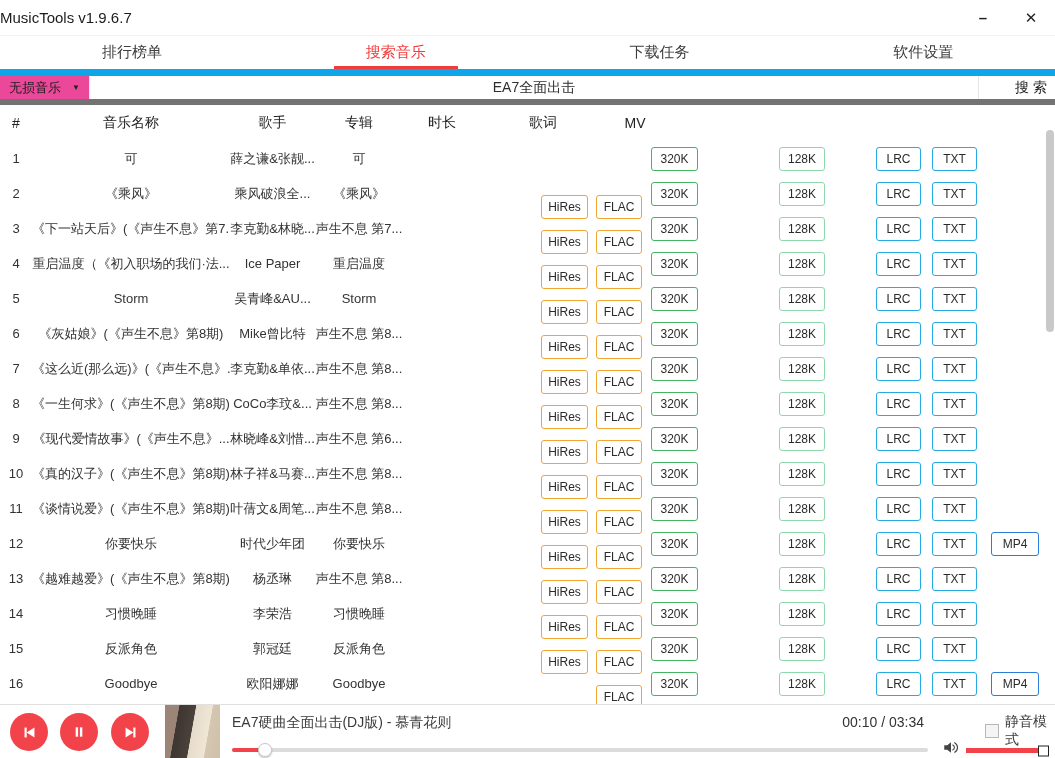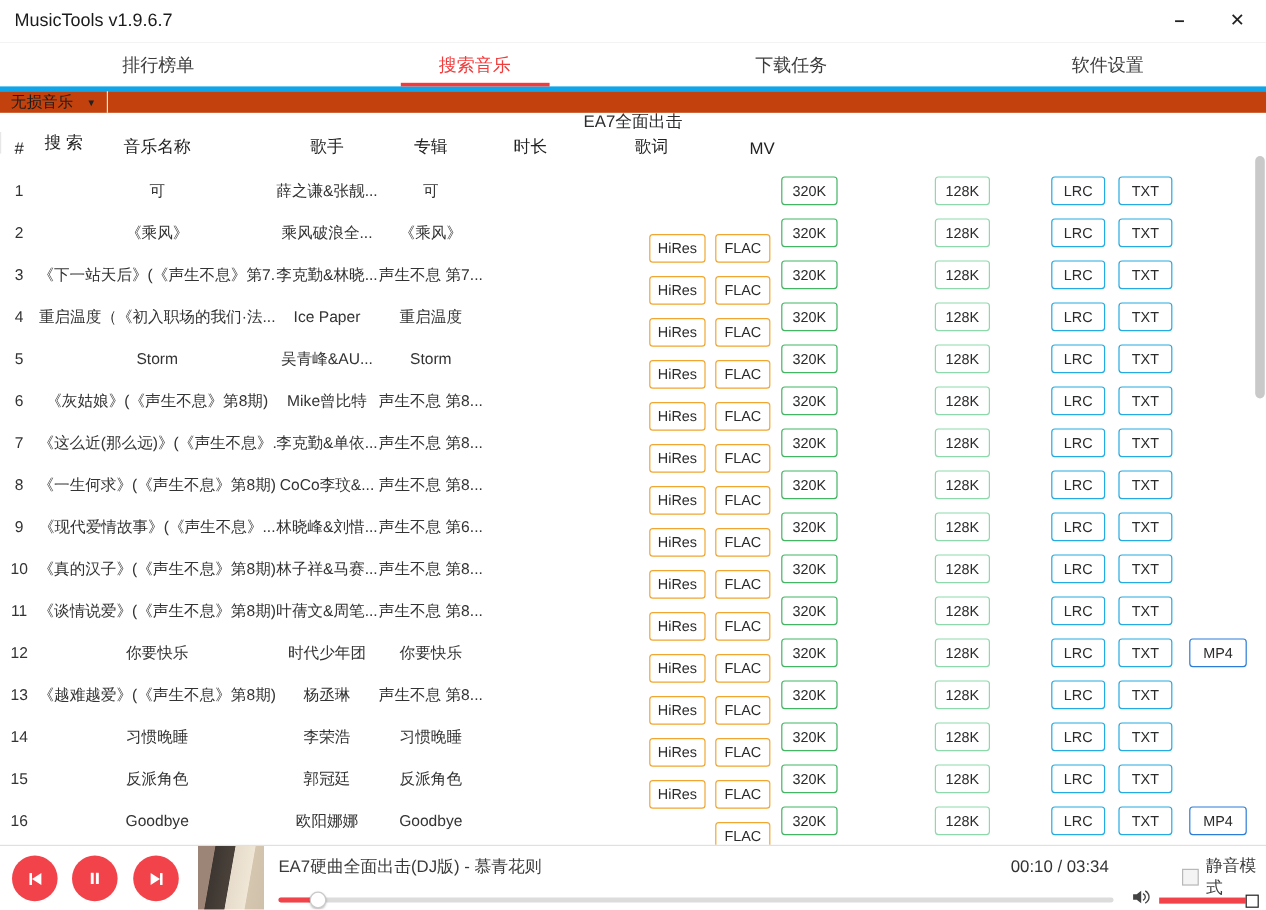--- a/index.html
+++ b/index.html
@@ -3,38 +3,38 @@
 <meta charset="utf-8">
 <style>
   * { margin:0; padding:0; box-sizing:border-box; }
   html,body { width:1055px; height:758px; }
   body {
     font-family:"Liberation Sans", sans-serif;
     background:#fff; color:#333; overflow:hidden; position:relative;
   }
 
   
-  .titlebar { height:36px; display:flex; align-items:center; padding-left:12px;
+  .titlebar { height:36px; display:flex; align-items:center; 
     border-bottom:1px solid #f3f3f3; background:#fff; }
   .titlebar .title { font-size:15px; color:#1b1b1b; }
   .win-controls { margin-left:auto; display:flex; }
   .win-btn { width:48px; height:36px; border:none; background:none; font-size:15px;
     color:#222; cursor:pointer; line-height:36px; }
   .win-btn.min { font-weight:bold; }
 
   
-  .tabbar { height:40px; display:flex; border-bottom:4px solid #0ea5e9; background:#fff; }
+  .tabbar { height:40px; display:flex; border-bottom:7px solid #0ea5e9; background:#fff; }
   .tab { flex:1; display:flex; align-items:center; justify-content:center;
     font-size:15px; color:#3d3d3d; position:relative; cursor:pointer; }
   .tab.active { color:#f23c3c; }
   .tab.active::after { content:""; position:absolute; bottom:0; left:50%;
     transform:translateX(-50%); width:124px; height:3px; background:#f23c3c; }
 
   
-  .searchbar { height:29px; display:flex; border-bottom:6px solid #737373; background:#c2410c;flex-direction:column; }
+  .searchbar { height:29px; display:flex; border-bottom:6px solid #737373; background:#ec4899; }
   .source-select { width:90px; display:flex; align-items:center; padding:0 9px;
     border-right:1px solid #e7e7e7; font-size:13px; color:#1d1d1d; cursor:pointer; }
   .source-select .caret { margin-left:auto; font-size:8px; color:#222; }
   .search-input { flex:1; border:none; outline:none; text-align:center; font-size:14px;
     color:#2e2e2e; font-family:inherit; background:#fff; }
   .search-btn { width:77px; border:none; border-left:1px solid #e7e7e7; background:#fff;
     font-size:14px; color:#1d1d1d; cursor:pointer; font-family:inherit;padding-left:28px; }
 
   
   .theader { height:36px; display:flex; align-items:center; font-size:14px; color:#222; }

